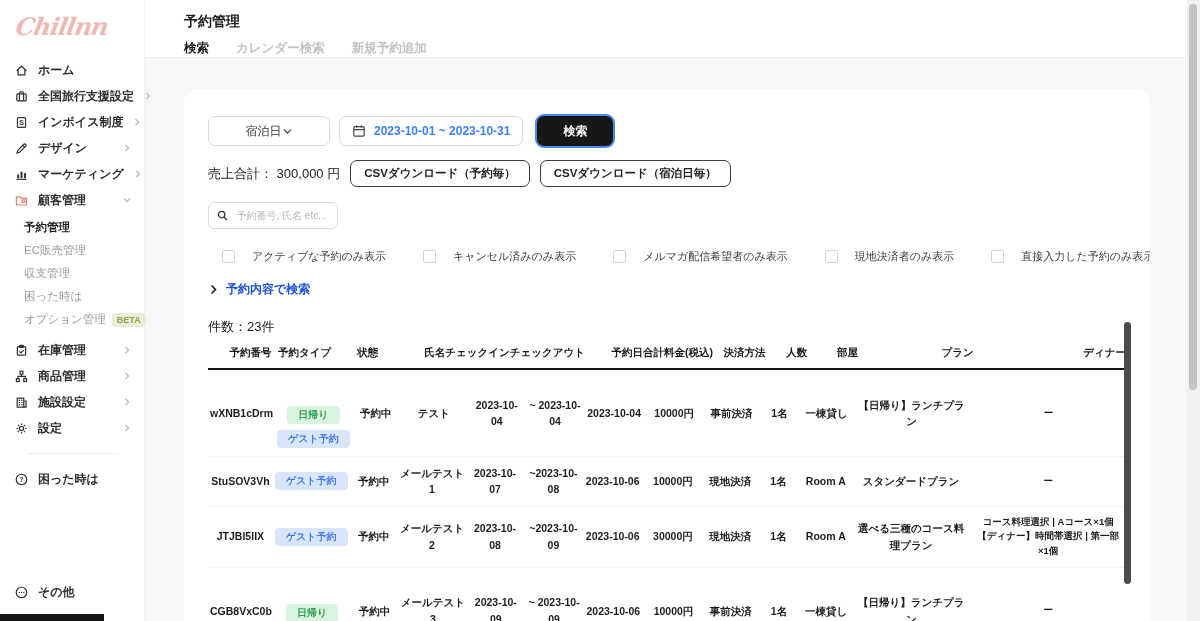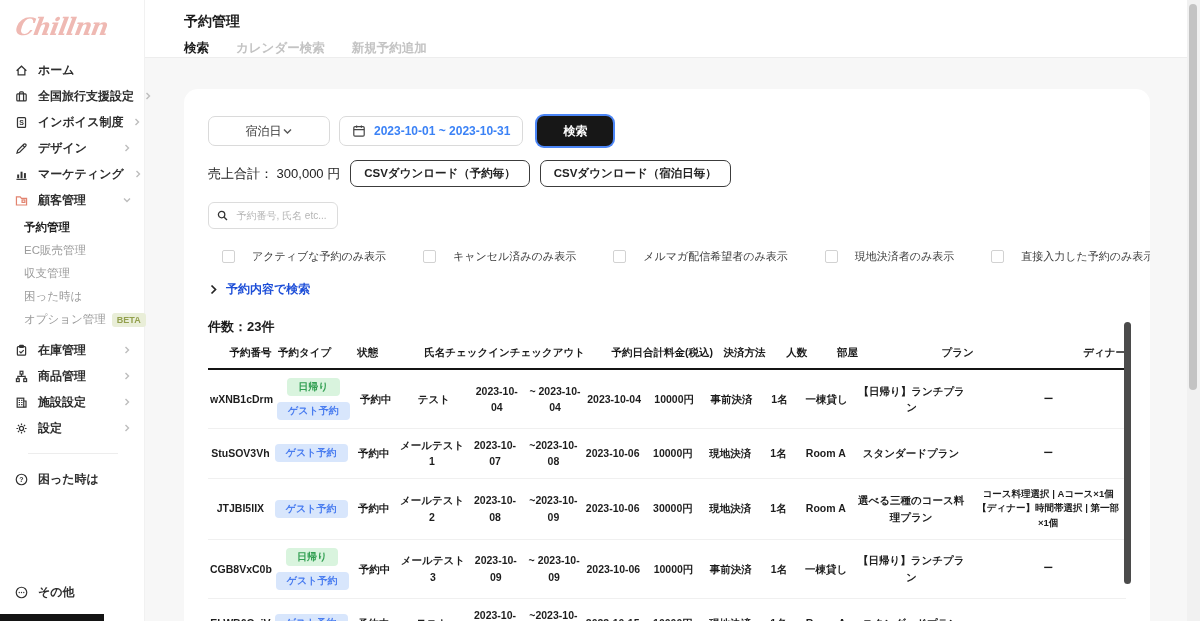--- a/index.html
+++ b/index.html
@@ -102,36 +102,36 @@
   .check { display:flex; align-items:center; gap:17px; margin-right:37px; cursor:pointer; }
   .checkbox { width:13px; height:13px; border:1px solid #d2d2d2; border-radius:2px; background:#fff; flex-shrink:0; }
   .check-label { font-size:11px; color:#3c3c3c; white-space:nowrap; }
 
   
   .expander { display:flex; align-items:center; gap:7px; margin-top:17px; cursor:pointer; }
   .expander .chev-r { width:11px; height:11px; display:inline-flex; color:#222; }
   .expander-label { font-size:12px; font-weight:700; color:#1d4ed8; }
 
   
-  .count { font-size:13px; font-weight:700; margin:20px 0 10px; color:#1a1a1a; }
+  .count { font-size:13px; font-weight:400; margin:20px 0 10px; color:#1a1a1a; }
   .grid13 {
     display:grid;
     grid-template-columns:70fr 66fr 52fr 74fr 62fr 64fr 64fr 66fr 58fr 46fr 56fr 128fr 168fr;
   }
   .thead { border-bottom:2.5px solid #141414; padding-bottom:8px; }
   .th { font-size:10.5px; font-weight:700; text-align:right; color:#1a1a1a; white-space:nowrap; }
   .trow { align-items:center; border-bottom:1px solid #f0f0f0; padding:8px 0; cursor:pointer; }
   .td {
     font-size:10.5px; font-weight:700; text-align:center; color:#1d1d1d;
     white-space:pre-line; line-height:1.55; padding:0 2px;
   }
   .td[data-field="option"] { font-size:9.5px; }
   .td[data-field="type"] { display:flex; flex-direction:column; align-items:center; gap:6px; white-space:nowrap; }
   .badge { font-size:10px; font-weight:700; padding:3px 11px; border-radius:4px; line-height:1.2; }
-  .badge.day   { background:var(--badge-day-bg,#d9f4de);  color:var(--badge-day-text,#33a053); }
+  .badge.day   { background:var(--badge-day-bg,#d9f4de);  color:var(--badge-day-text,#33a053);margin-top:28px; }
   .badge.guest { background:var(--badge-guest-bg,#d8e6fc); color:var(--badge-guest-text,#4a7df0);text-align:right; }
 
   
   .table-scrollbar {
     position:absolute; right:19px; top:233px; width:7px; height:262px;
     background:#4b4b4b; border-radius:4px; z-index:5; cursor:grab;
   }
   .browser-scrollbar { position:fixed; top:0; right:0; width:13px; height:621px; background:#f1f1f1; z-index:40; }
   .browser-scrollbar .thumb {
     position:absolute; top:4px; left:2px; width:8px; height:386px;

